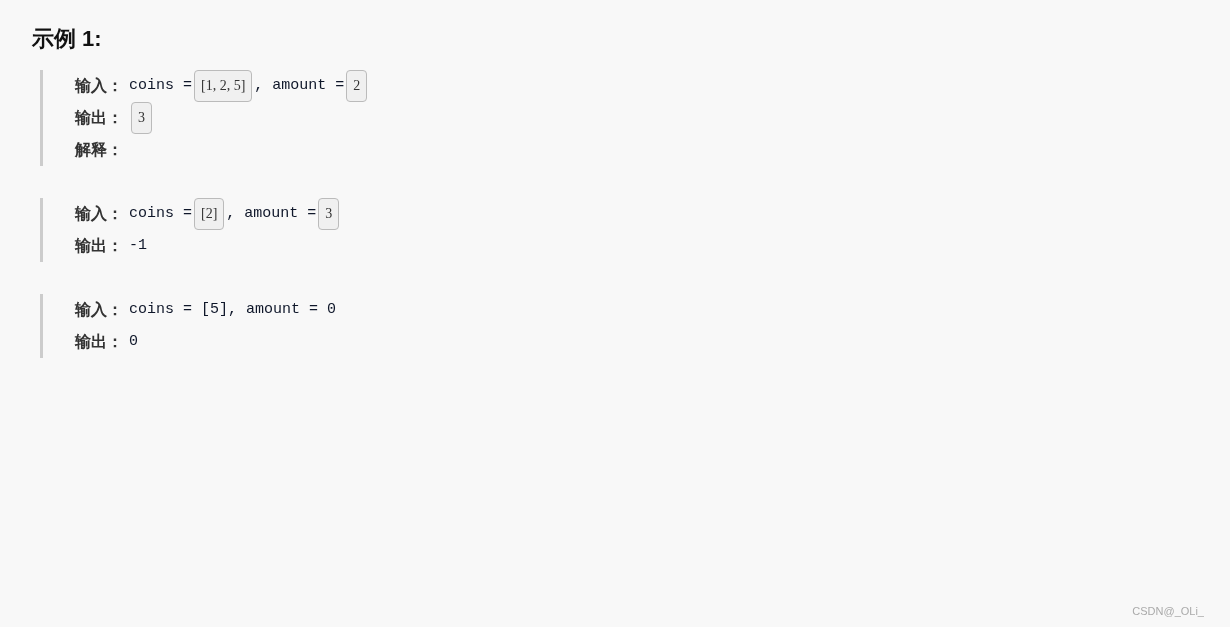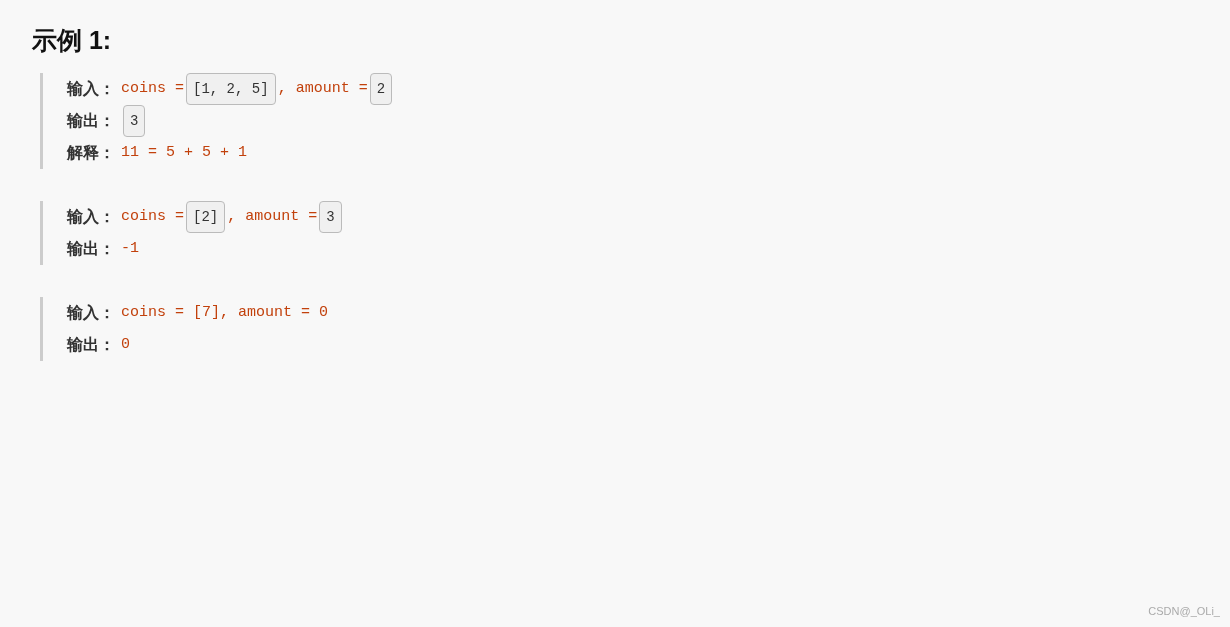--- a/index.html
+++ b/index.html
@@ -11,30 +11,30 @@
     body {
       background-color: #f8f8f8;
       font-family: "Microsoft YaHei", "PingFang SC", "Helvetica Neue", Arial, sans-serif;
       color: #333;
       padding: 24px 32px;
       min-height: 627px;
       width: 1230px;
     }
 
     .section-title {
-      font-size: 25px;
+      font-size: 22px;
       font-weight: bold;
       margin-bottom: 16px;
       color: #111;
     }
 
     .example-block {
       border-left: 3px solid #ccc;
       margin-left: 8px;
-      padding-left: 24px;
+      padding-left: 32px;
       margin-bottom: 8px;
     }
 
     .example-row {
       font-size: 16px;
       line-height: 2;
       display: flex;
       align-items: center;
       flex-wrap: wrap;
       gap: 0;
@@ -42,43 +42,43 @@
 
     .label {
       font-weight: bold;
       margin-right: 6px;
       font-size: 16px;
     }
 
     .code-text {
       font-family: "Courier New", Courier, monospace;
       font-size: 15px;
-      color: #c2410c;
+      color: #0f172a;
     }
 
     .badge {
       display: inline-block;
-      font-family: Liberation Mono, monospace;
+      font-family: Liberation Serif, serif;
       font-size: 14px;
       border: 1px solid #bbb;
       border-radius: 4px;
       padding: 1px 6px;
       background: #f0f0f0;
       color: #333;
       margin: 0 2px;
     }
 
     .example-section {
       margin-bottom: 32px;
     }
 
     .watermark {
       position: fixed;
       bottom: 10px;
-      right: 10px;
+      right: 26px;
       font-size: 11px;
       color: #aaa;
     }
   </style>
 </head>
 <body>
 
 <div id="app">
     <div class="example-section">
       <div class="section-title">示例 1:</div>
@@ -89,21 +89,20 @@
           <span class="badge">[1, 2, 5]</span>
           <span class="code-text">, amount = </span>
           <span class="badge">2</span>
         </div>
         <div class="example-row">
           <span class="label">输出：</span>
           <span class="badge">3</span>
         </div>
         <div class="example-row">
           <span class="label">解释：</span>
-          <span class="code-text">11 = 5 + 5 + 1</span>
         </div>
       </div>
     </div>
     <div class="example-section">
       <div class="example-block">
         <div class="example-row">
           <span class="label">输入：</span>
           <span class="code-text">coins = </span>
           <span class="badge">[2]</span>
           <span class="code-text">, amount = </span>
@@ -112,21 +111,21 @@
         <div class="example-row">
           <span class="label">输出：</span>
           <span class="code-text">-1</span>
         </div>
       </div>
     </div>
     <div class="example-section">
       <div class="example-block">
         <div class="example-row">
           <span class="label">输入：</span>
-          <span class="code-text">coins = [7], amount = 0</span>
+          <span class="code-text">coins = [5], amount = 0</span>
         </div>
         <div class="example-row">
           <span class="label">输出：</span>
           <span class="code-text">0</span>
         </div>
       </div>
     </div>
   </div>
 
 <div class="watermark">CSDN@_OLi_</div>

